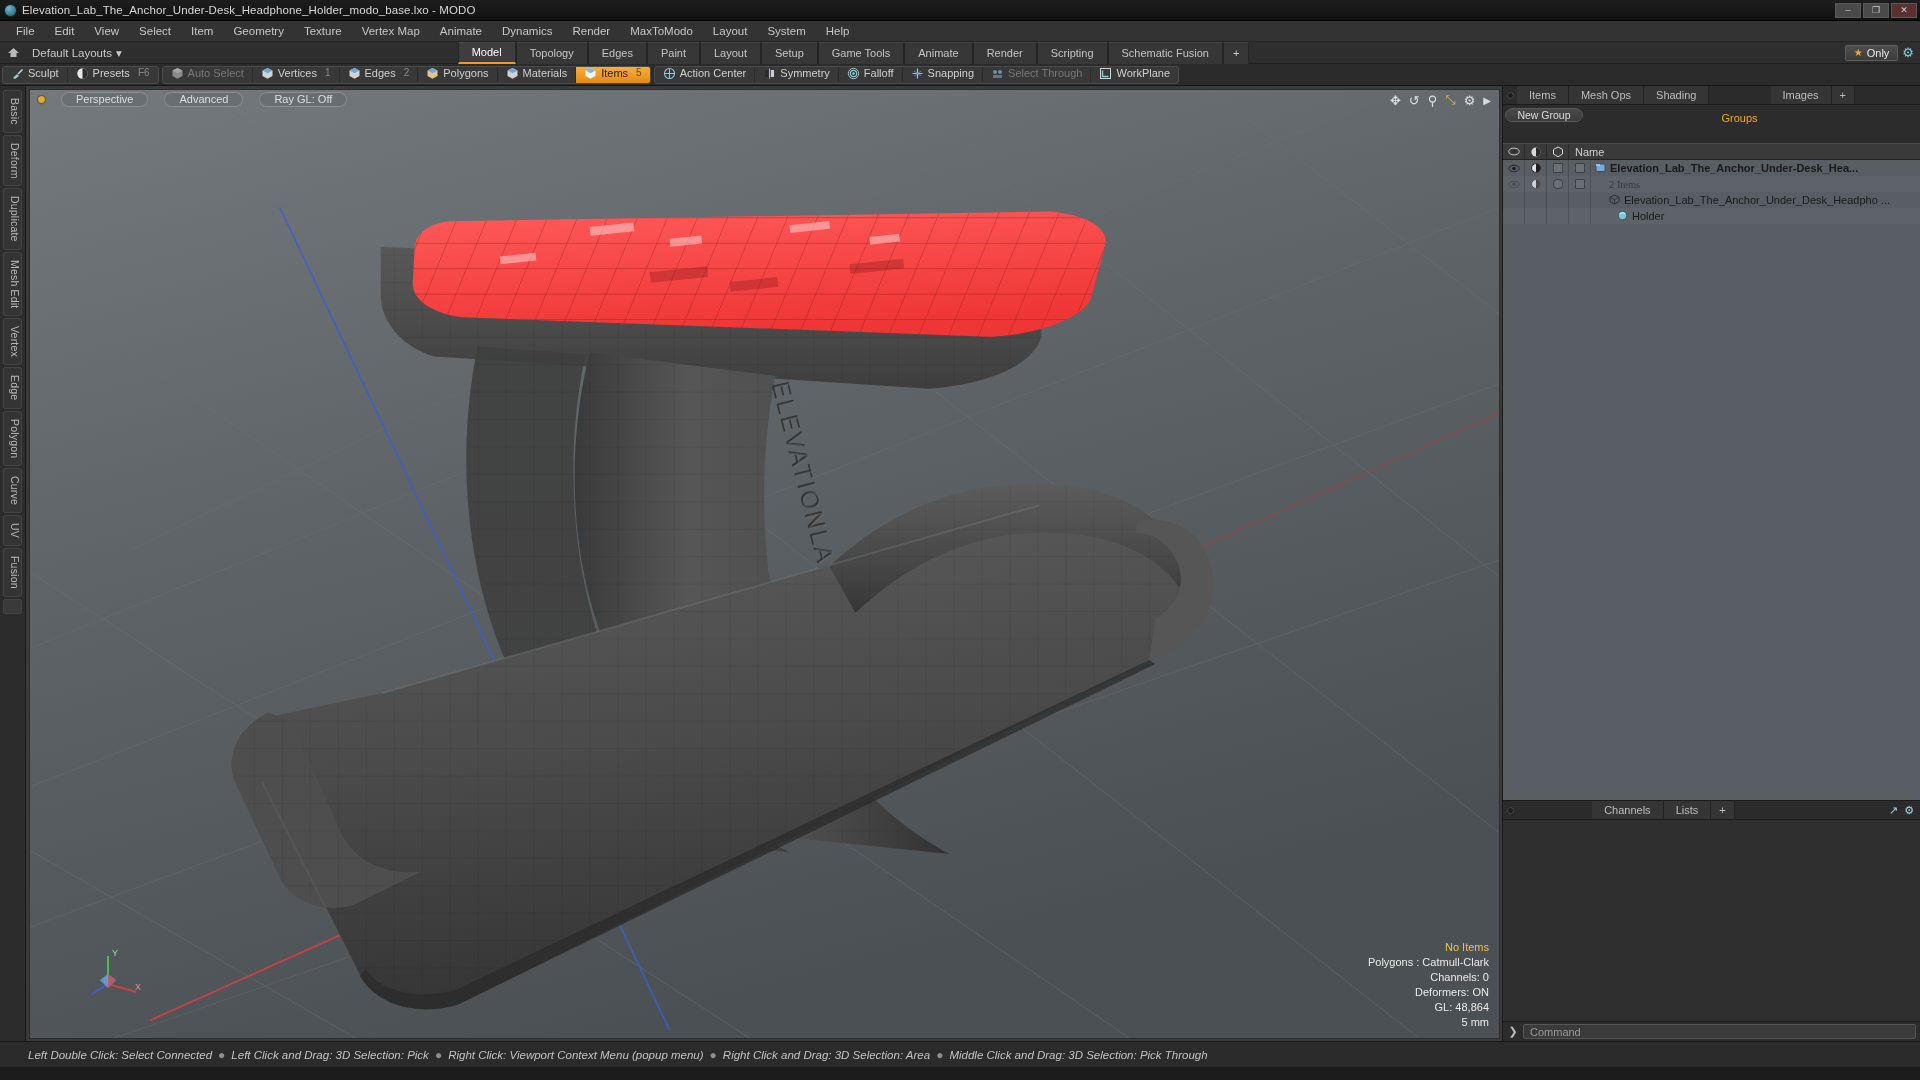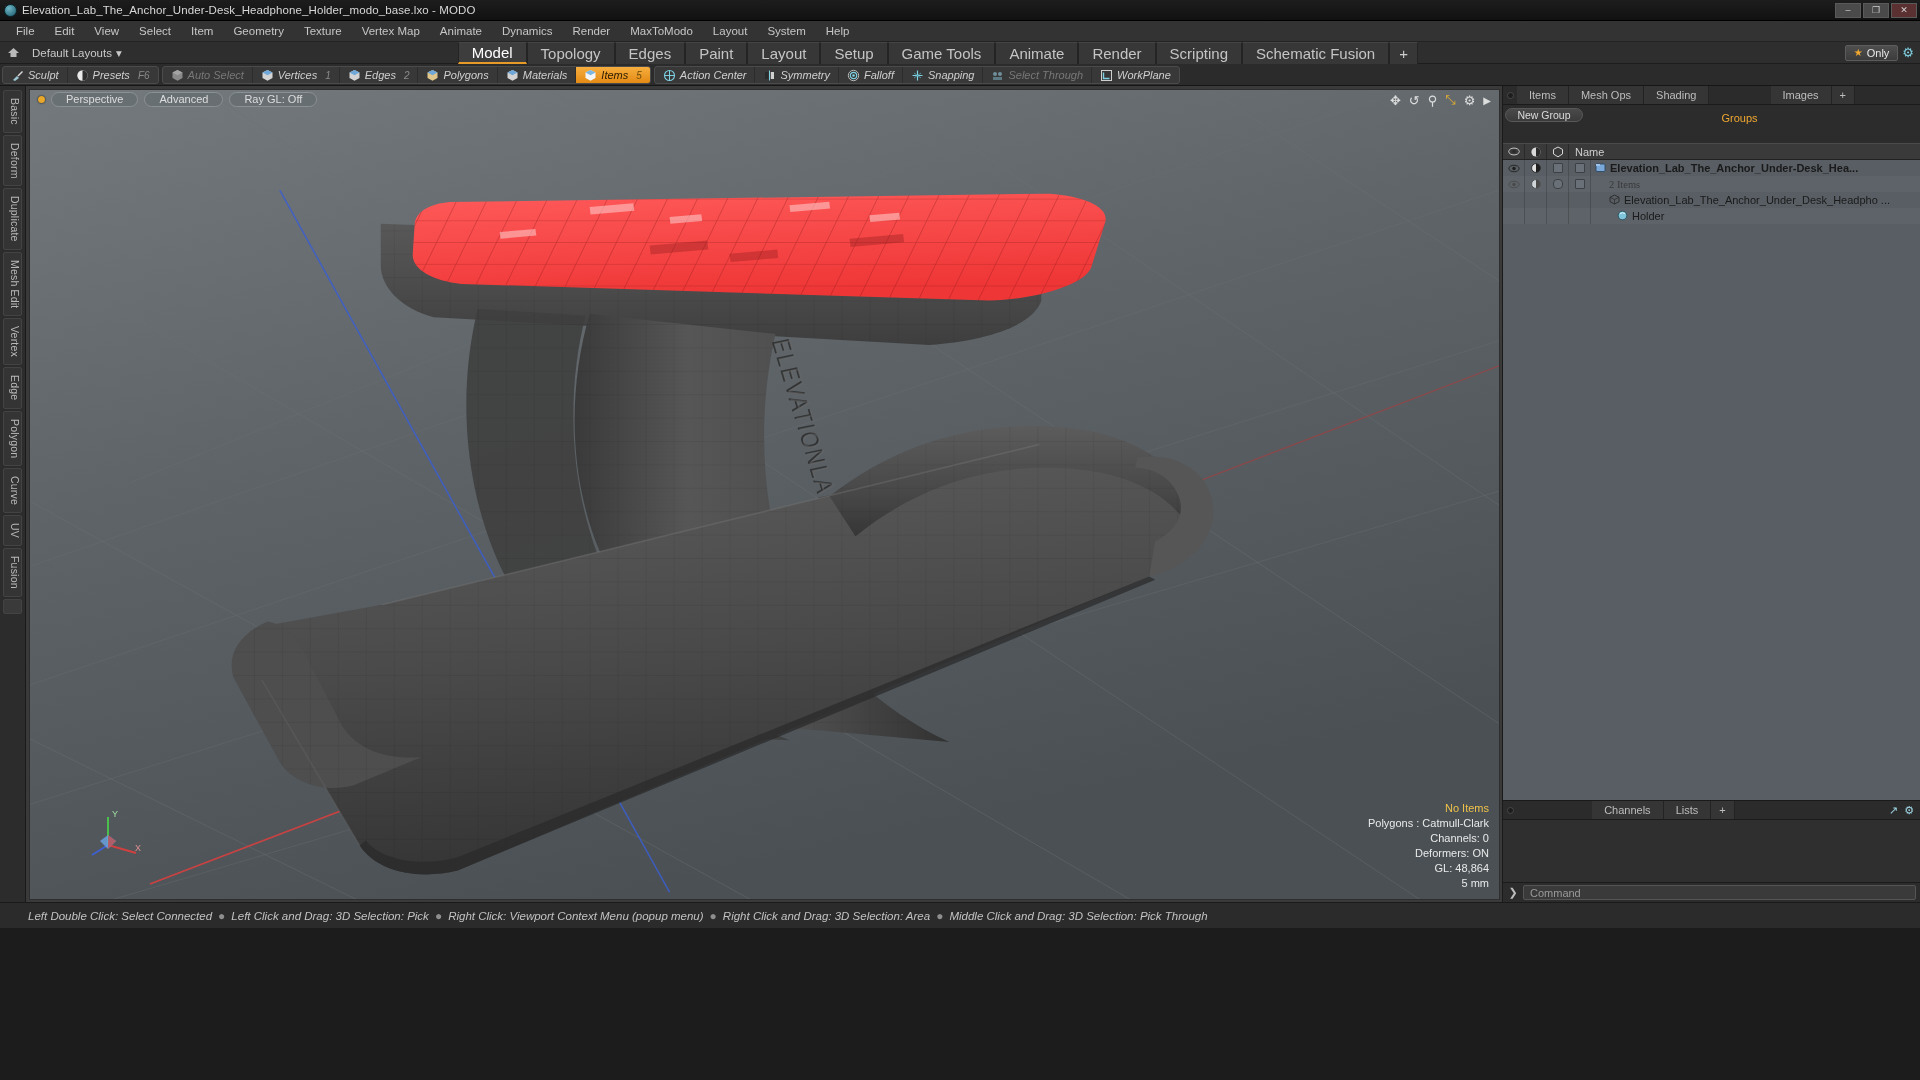--- a/index.html
+++ b/index.html
@@ -3,21 +3,21 @@
 <meta charset="utf-8">
 <style>
   * { box-sizing: border-box; margin: 0; padding: 0; }
   html, body {
     width: 1920px; height: 1080px;
     background: #1c1c1c;
     font-family: "Liberation Sans", sans-serif;
     overflow: hidden;
     -webkit-font-smoothing: antialiased;
   }
-  .app { position: relative; width: 1920px; height: 928px; background: #6d28d9; }
+  .app { position: relative; width: 1920px; height: 1067px; background: #6d28d9; }
 
   
   .titlebar {
     height: 21px; background: linear-gradient(#1d1d1d, #111);
     display: flex; align-items: center; padding-left: 4px;
     border-bottom: 1px solid #000;
   }
   .titlebar .tb-icon {
     width: 13px; height: 13px; border-radius: 50%;
     background: radial-gradient(circle at 35% 30%, #6fb7c8, #1b5a68);
@@ -47,21 +47,21 @@
     height: 22px; background: #2e2e2e; display: flex; align-items: center;
     border-bottom: 1px solid #1d1d1d; position: relative;
   }
   .lay-home {
     width: 26px; display: flex; align-items: center; justify-content: center;
     color: #b9b9b9; font-size: 11px;
   }
   .lay-default { color: #c9c9c9; font-size: 11.5px; padding: 0 6px; white-space: nowrap; }
   .lay-tabs { margin-left: 330px; display: flex; align-items: stretch; height: 22px; }
   .lay-tab {
-    color: #c4c4c4; font-size: 15px; padding: 0 13px;
+    color: #c4c4c4; font-size: 11px; padding: 0 13px;
     display: flex; align-items: center; background: #373737;
     border-left: 1px solid #242424; border-right: 1px solid #242424;
     border-top: 1px solid #454545; white-space: nowrap;
   }
   .lay-tab.active { background: #3d3d3d; border-bottom: 2px solid #e79a28; color: #ffffff; }
   .lay-tab.plus { padding: 0 9px; color: #cfcfcf; }
   .lay-right { margin-left: auto; display: flex; align-items: center; gap: 4px; padding-right: 6px; }
   .only-btn {
     background: linear-gradient(#4e4e4e,#3c3c3c); border: 1px solid #5c5c5c;
     border-radius: 2px; height: 16px; display: flex; align-items: center;
@@ -73,24 +73,23 @@
   
   .modebar {
     height: 22px; background: #2b2b2b; display: flex; align-items: stretch;
     border-bottom: 1px solid #161616; padding: 2px 2px 1px 2px; gap: 3px;
   }
   .mb-group {
     display: flex; align-items: stretch; background: #383838;
     border: 1px solid #4b4b4b; border-radius: 3px; overflow: hidden;
   }
   .mb-item {
-    display: flex; align-items: center; gap: 4px; padding: 0 8px;
+    display: flex; gap: 4px; padding: 0 8px;
     color: #cfcfcf; font-size: 11px; white-space: nowrap;
     border-right: 1px solid #2c2c2c;
-    font-style: italic;
   }
   .mb-item:last-child { border-right: none; }
   .mb-item.active { background: linear-gradient(#f6ae3e,#e38a14); color: #2a1a00; }
   .mb-item.dim { color: #787878; }
   .mb-item .num { color: #8a8a8a; font-size: 10px; margin-left: 4px; }
   .mb-item.active .num { color: #6e4a06; }
   .ic { width: 13px; height: 13px; flex: none; display:inline-block; }
 
   
   .main { position: absolute; top: 86px; left: 0; right: 0; bottom: 26px; display: flex; }
@@ -110,21 +109,21 @@
 
   
   .viewwrap { flex: 1; position: relative; background: #3a3a3a; padding: 2px; }
   .viewport {
     position: absolute; inset: 3px 2px 2px 3px;
     background: linear-gradient(165deg, #6e7478 0%, #5f6569 38%, #545a5e 68%, #4c5256 100%);
     overflow: hidden; border: 1px solid #2e2e2e;
   }
   .vp-header {
     position: absolute; top: 0; left: 0; right: 0; height: 18px;
-    display: flex; align-items: center; gap: 6px; padding-left: 8px; z-index: 5;
+    display: flex; align-items: center; gap: 16px; padding-left: 8px; z-index: 5;
   }
   .vp-dot { width: 7px; height: 7px; border-radius: 50%; background: #e8a82c; box-shadow: 0 0 2px #000; }
   .vp-pill {
     color: #ddd; font-size: 11px; padding: 0 14px; height: 15px;
     display: flex; align-items: center; border: 1px solid #8a9094;
     border-radius: 8px; background: rgba(90,96,100,.35);
   }
   .vp-tools {
     position: absolute; top: 2px; right: 8px; display: flex; align-items: center;
     gap: 8px; z-index: 6; color: #e6e6e6; font-size: 13px;

